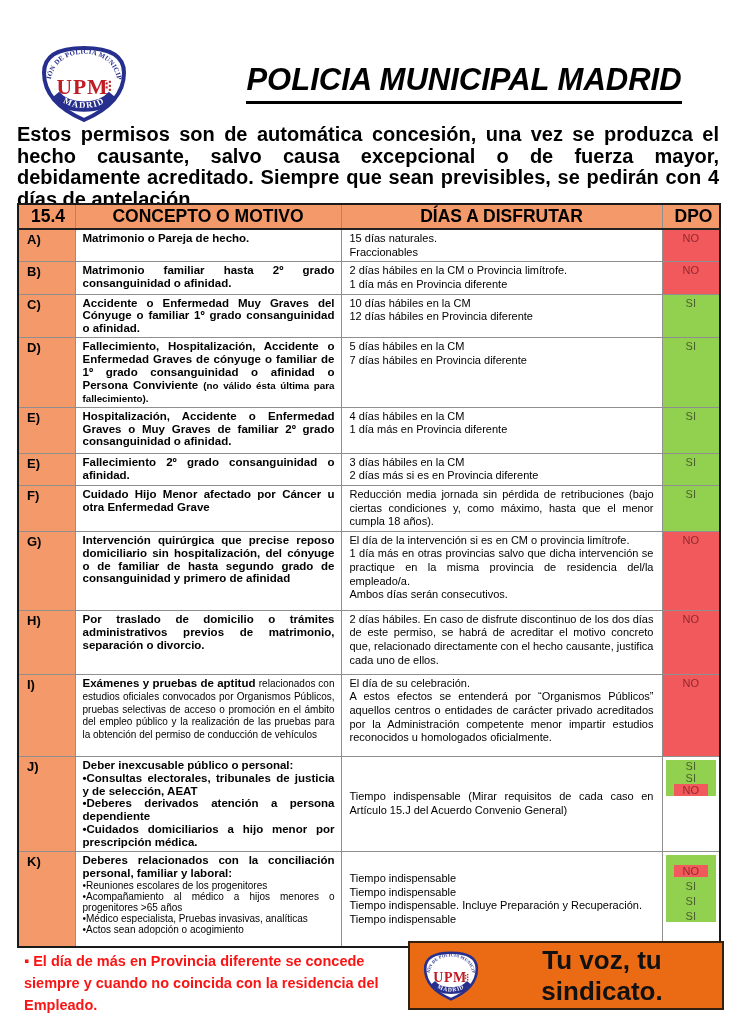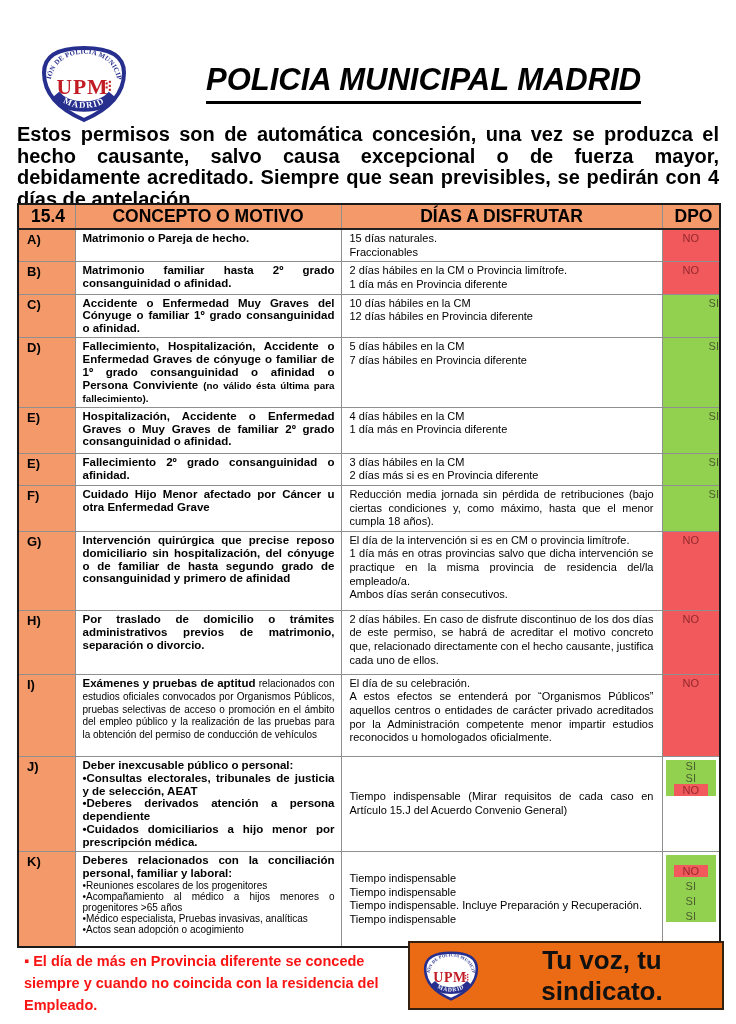--- a/index.html
+++ b/index.html
@@ -5,42 +5,42 @@
   html,body{margin:0;padding:0;background:#fff;}
   .page{position:relative;width:736px;height:1024px;background:#fff;overflow:hidden;
         font-family:"Liberation Sans",sans-serif;color:#000;}
 
   
   .logo-slot.main{position:absolute;left:36px;top:44px;width:96px;height:80px;}
   .titles{position:absolute;left:162px;top:40px;width:560px;}
   .title{font-weight:bold;font-style:italic;}
   .title .u{display:inline-block;border-bottom:3px solid #000;padding-bottom:3px;}
   .title1{font-size:27px;margin-left:2px;}
-  .title2{font-size:31px;margin-top:22px;margin-left:44px;}
+  .title2{font-size:31px;margin-top:22px;margin-left:44px;text-align:center;}
   .intro{position:absolute;left:17px;top:124px;width:702px;margin:0;
          font-size:20px;font-weight:bold;line-height:21.5px;text-align:justify;}
 
   
   table.permits-table{position:absolute;left:17px;top:203px;width:702px;
         border-collapse:collapse;table-layout:fixed;border:2px solid #1a1a1a;}
   .permits-table td{border:1px solid #8f8f8f;vertical-align:top;overflow:hidden;box-sizing:border-box;}
   .permits-table thead td{background:var(--orange);font-weight:bold;text-align:center;
         font-size:17.5px;padding:1px 12px;border-bottom:2px solid #222;}
   .col-letter{background:var(--orange);font-weight:bold;font-size:13px;padding:2px 2px 0 8px;}
   .col-concept{padding:2px 6px 2px 7px;font-size:11.5px;font-weight:bold;
         text-align:justify;line-height:1.12;}
   .col-concept .reg{font-weight:normal;font-size:10px;}
   .col-concept .small{font-size:9.8px;}
   .col-days{padding:2px 8px;font-size:11px;line-height:1.24;text-align:justify;}
   td.vmid{vertical-align:middle;}
   .col-dpo{text-align:center;font-size:11px;padding:2px 0;}
   .bg-red{background:var(--red);}
   .bg-green{background:var(--green);}
   .dpo-val.no{color:#93282c;}
-  .dpo-val.si{color:#4c5d2e;text-align:right;}
+  .dpo-val.si{color:#4c5d2e;}
   .inset-wrap{padding:3px;background:#fff;}
   .dpo-inset{height:100%;box-sizing:border-box;display:flex;flex-direction:column;
         align-items:center;background:var(--green);}
   .dpo-inset.spread{justify-content:space-evenly;}
   .dpo-inset.centered{justify-content:center;gap:3px;padding-top:10px;}
   .dpo-val.chip{background:var(--red);padding:0 9px;}
 
   
   .footer-note{position:absolute;left:24px;top:950px;width:390px;margin:0;
         font-size:14.5px;font-weight:bold;color:var(--note_red);line-height:22px;}

